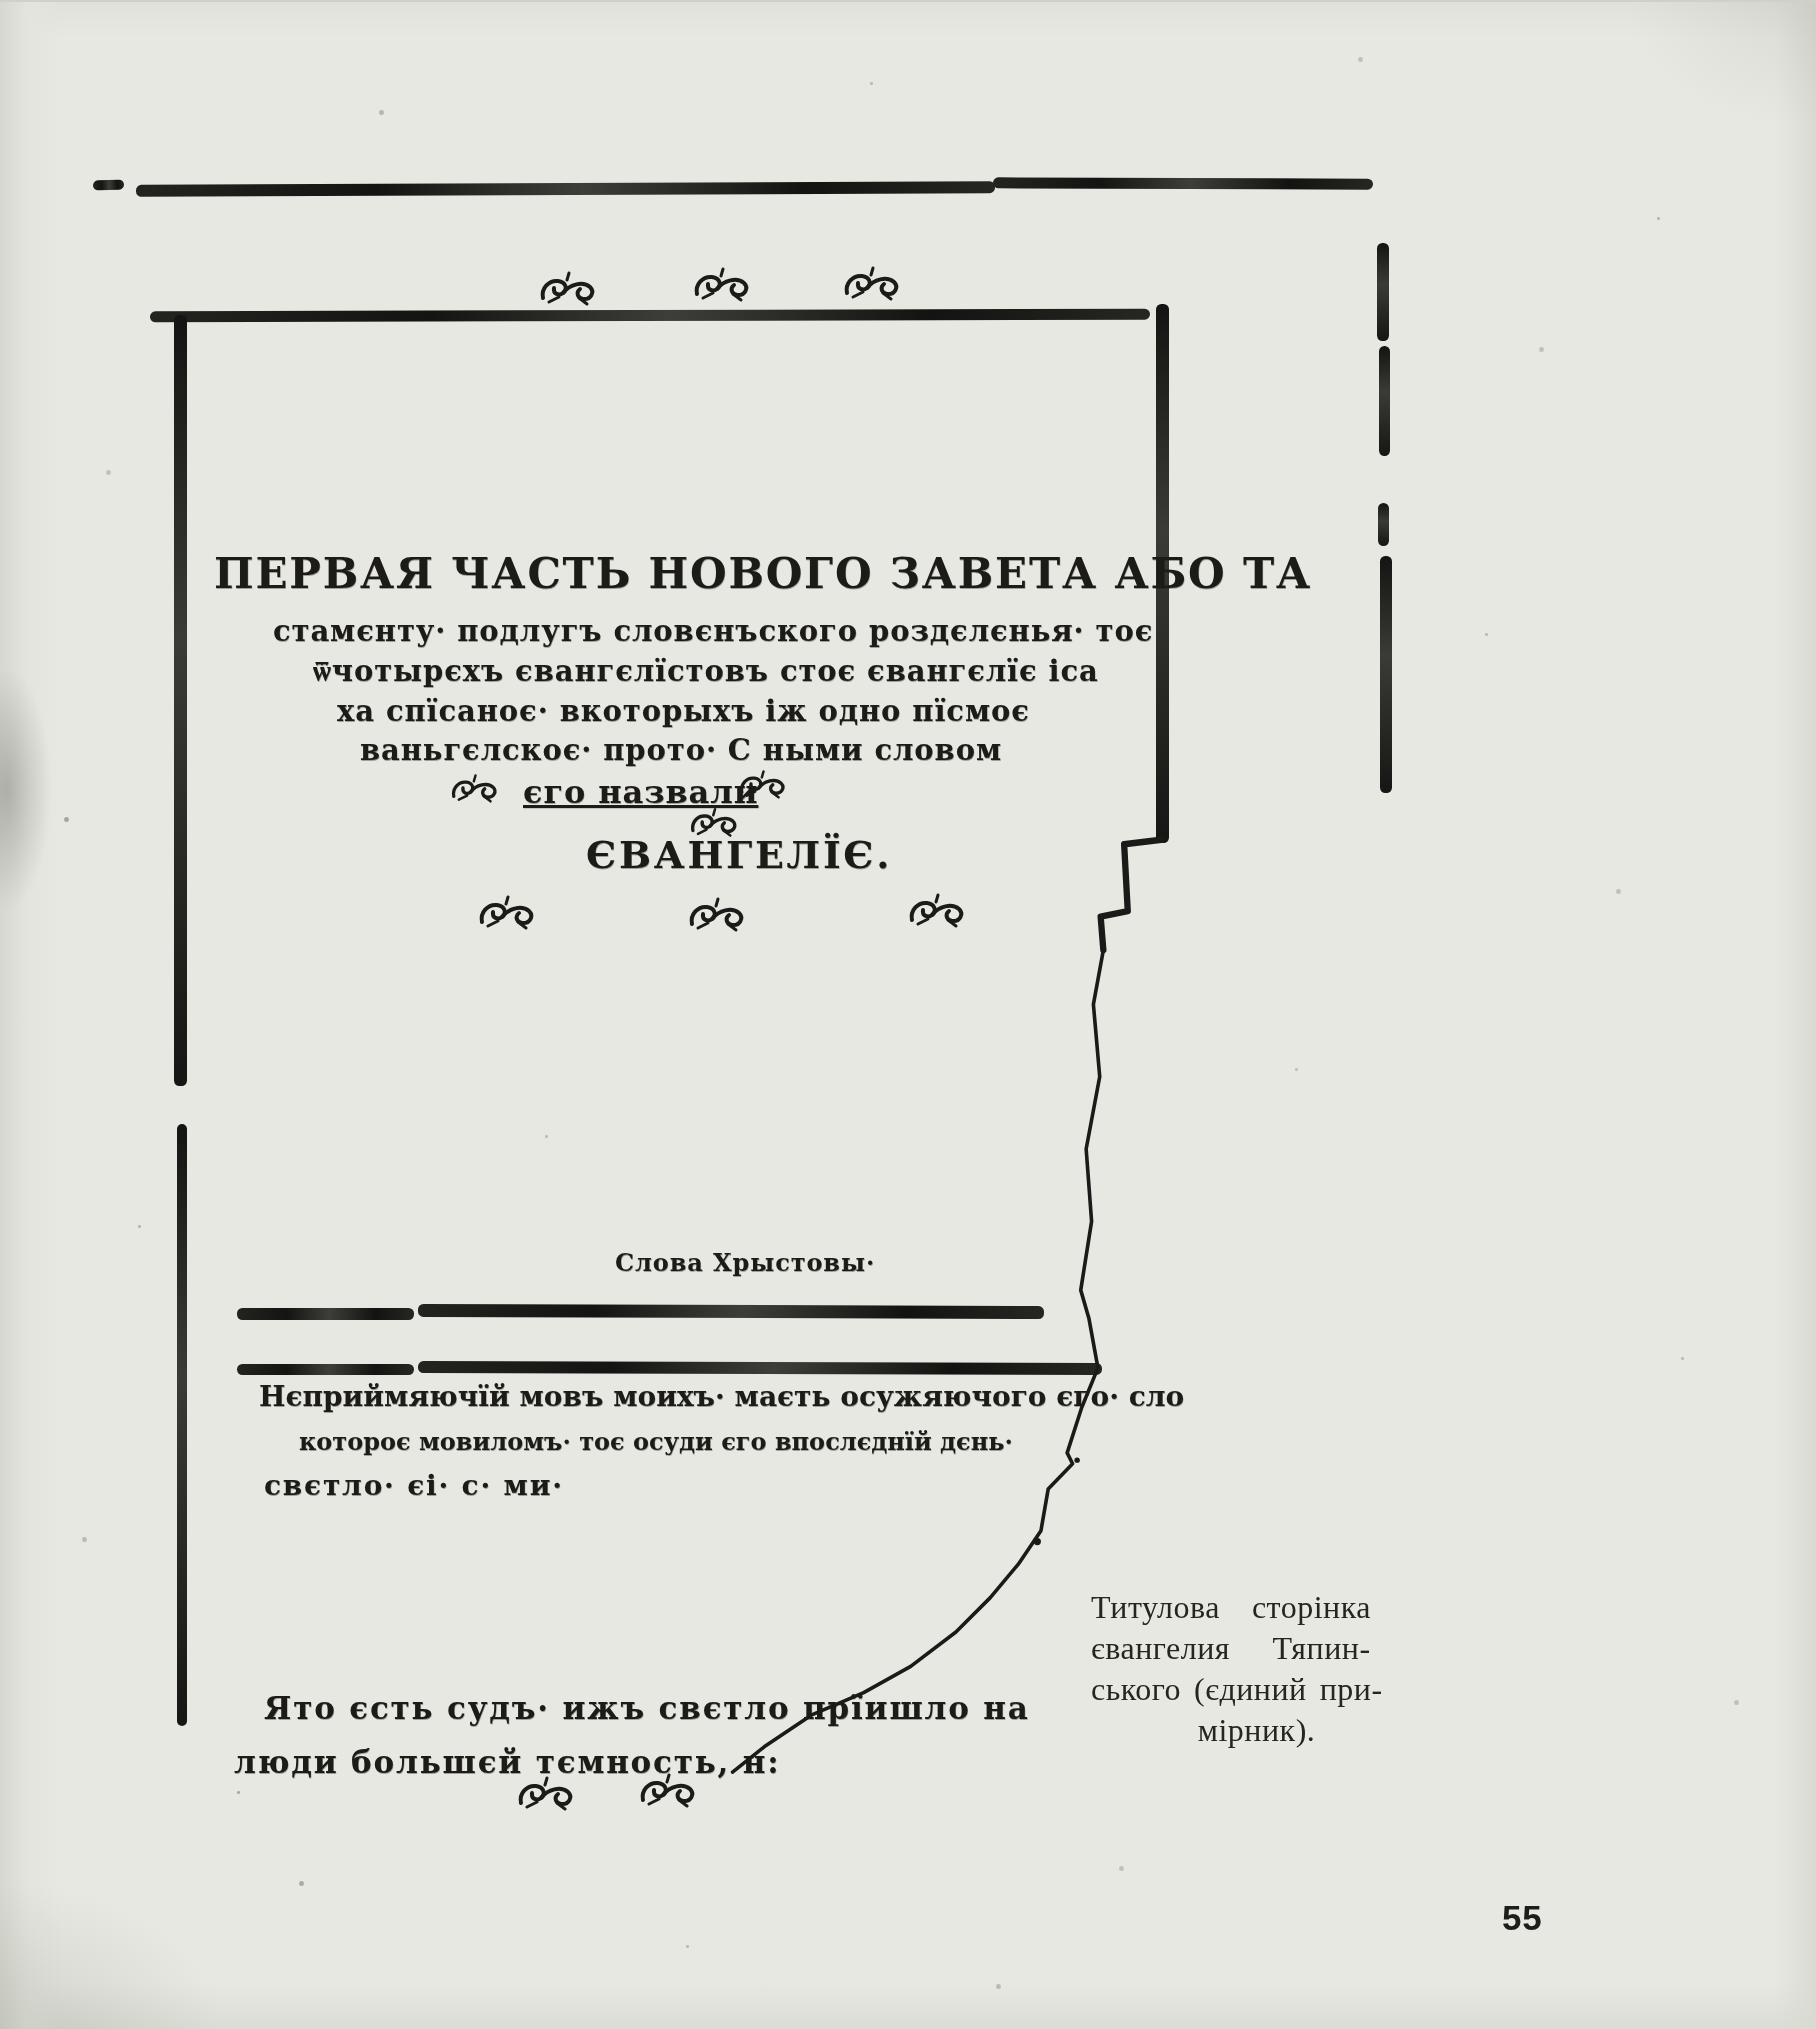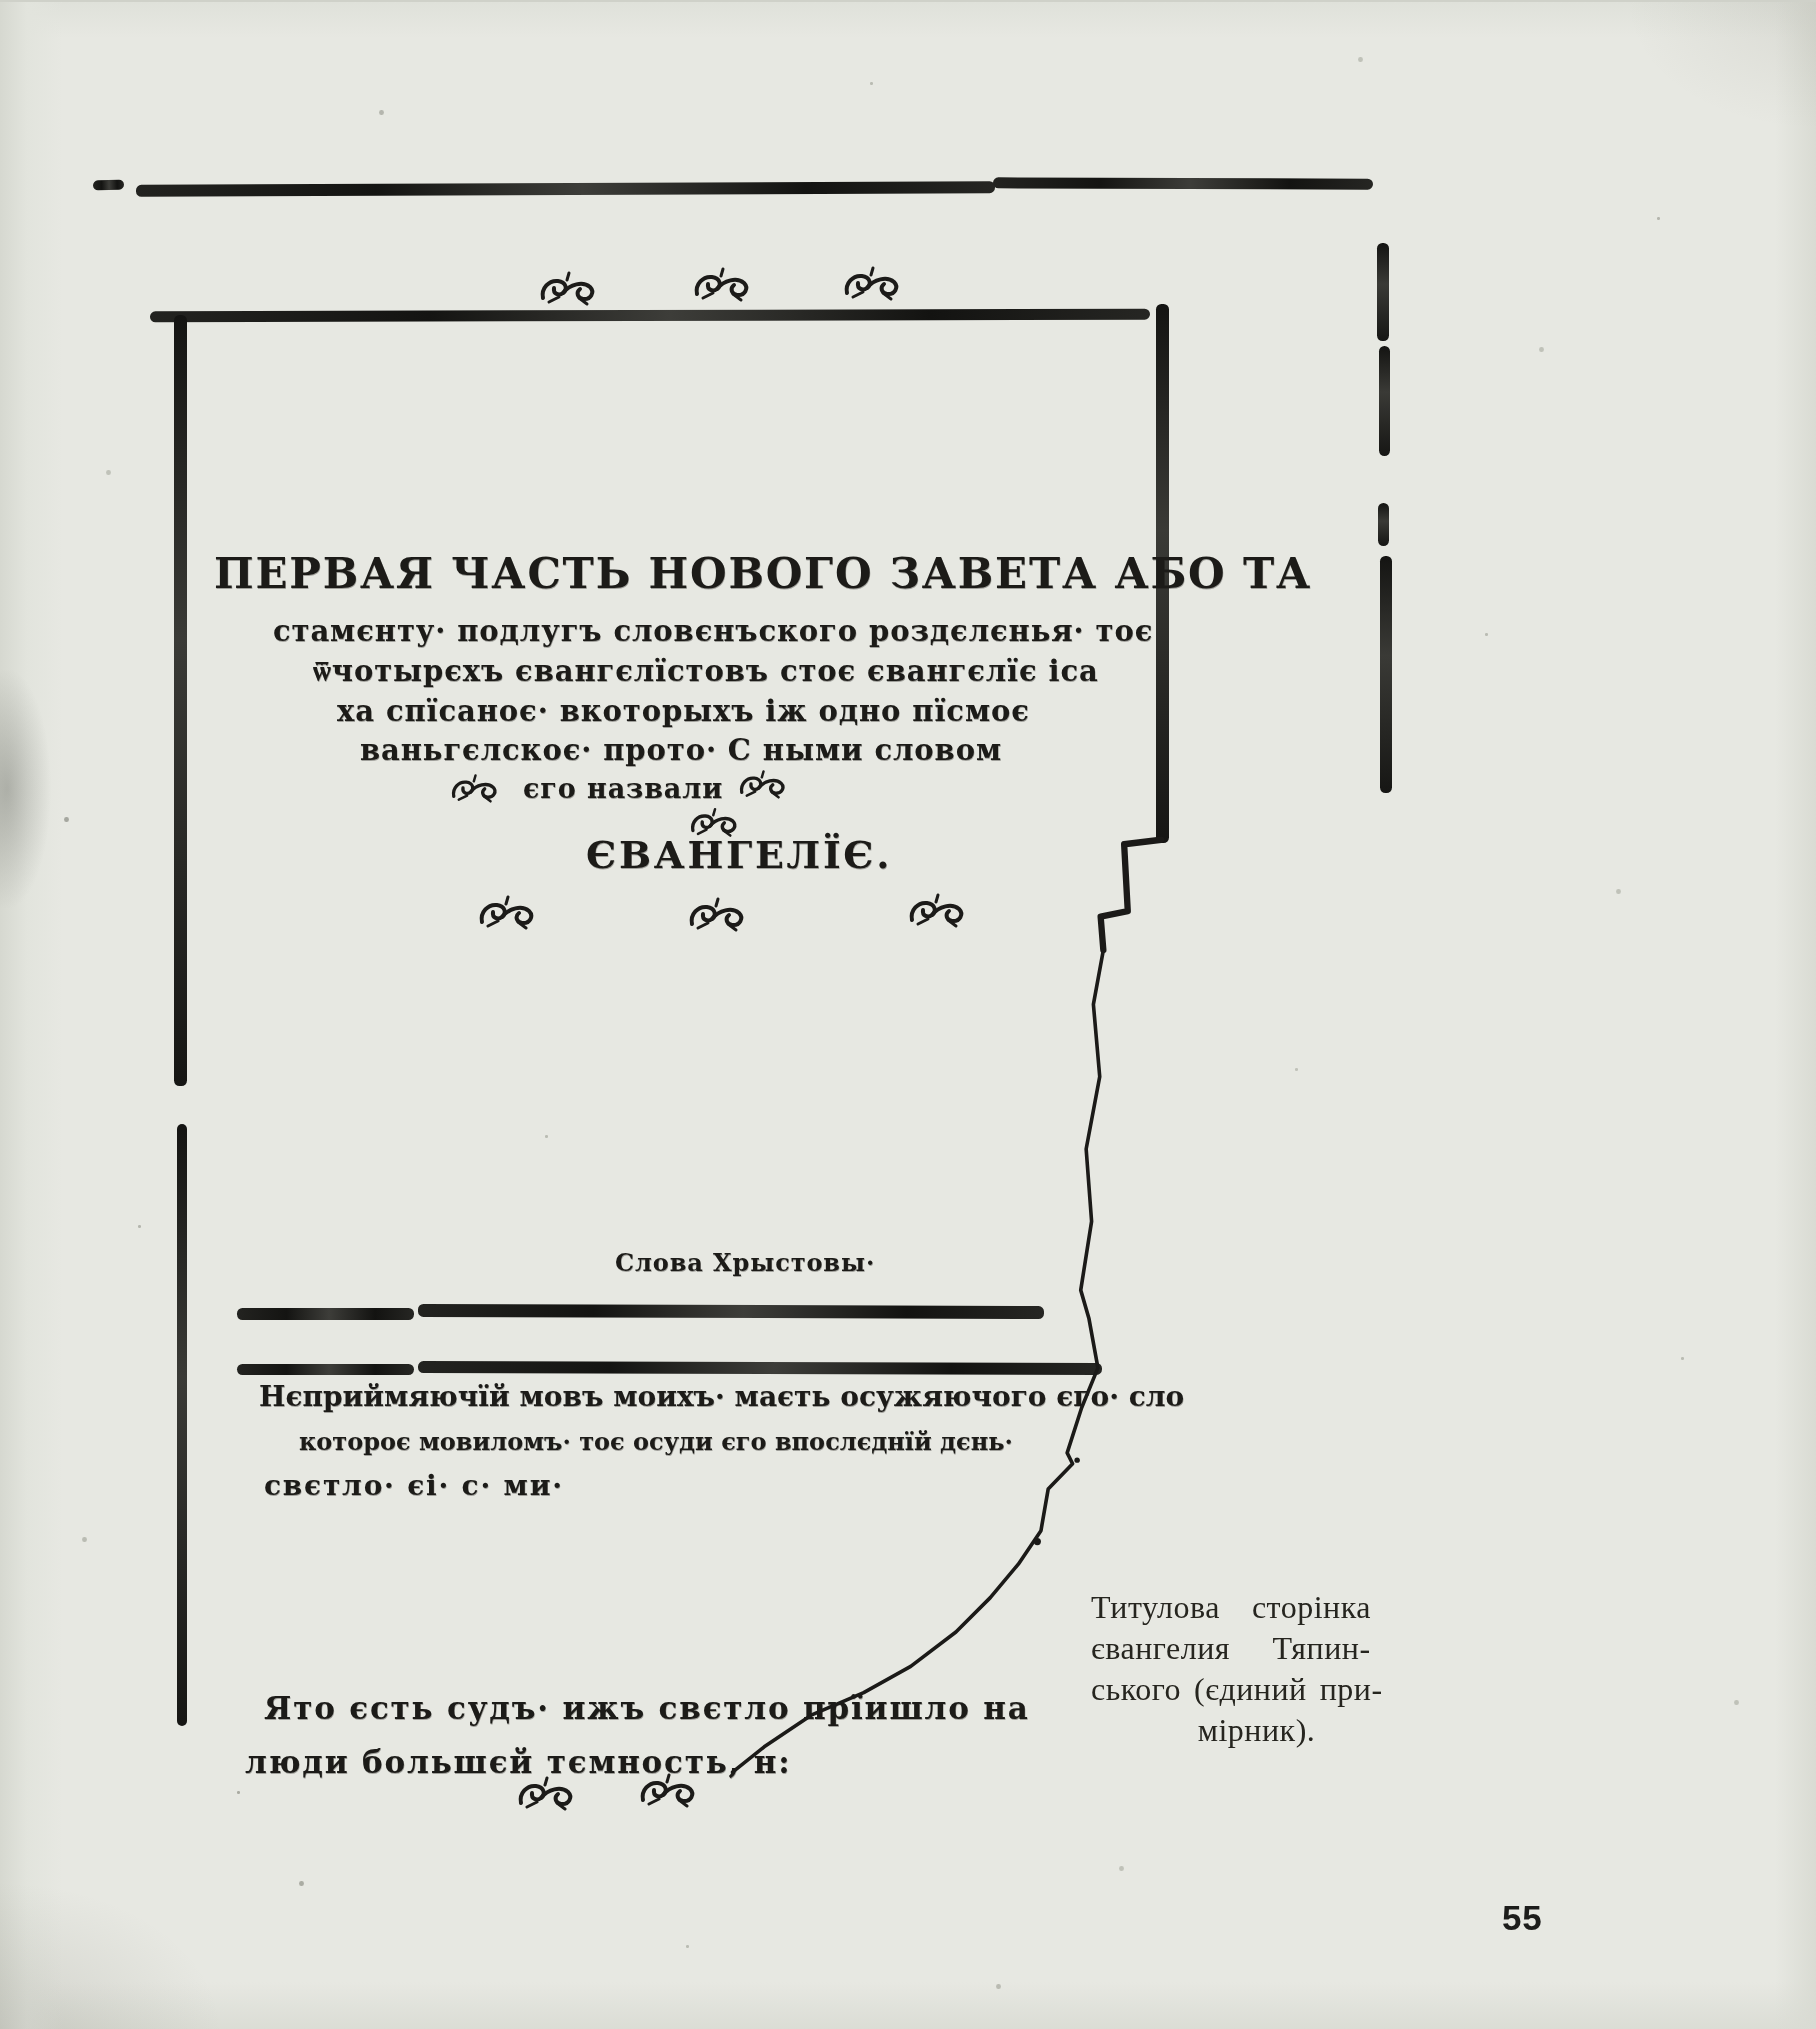--- a/index.html
+++ b/index.html
@@ -81,28 +81,28 @@
     font-weight:700;
     color:#1c1b18;
     white-space:nowrap;
     text-shadow:0.5px 0.5px 0 rgba(25,24,20,0.35);
   }
   .t1{left:214px;top:547px;font-size:42px;letter-spacing:1.8px;}
   .t2{left:273px;top:612px;font-size:29px;letter-spacing:0.9px;}
   .t3{left:313px;top:652px;font-size:29px;letter-spacing:0.9px;}
   .t4{left:337px;top:692px;font-size:29px;letter-spacing:0.9px;}
   .t5{left:360px;top:731px;font-size:29px;letter-spacing:0.9px;}
-  .t6{left:523px;top:771px;font-size:27px;letter-spacing:0.9px;}
+  .t6{left:523px;top:771px;font-size:32px;letter-spacing:0.9px;text-decoration:underline;}
   .big{left:586px;top:830px;font-size:38px;letter-spacing:2.7px;}
   .h-slova{left:615px;top:1246px;font-size:24px;letter-spacing:0.9px;text-align:right;}
   .q11{left:259px;top:1378px;font-size:28px;}
   .q12{left:299px;top:1425px;font-size:24px;}
   .q13{left:264px;top:1467px;font-size:28px;letter-spacing:1.8px;}
   .q21{left:264px;top:1688px;font-size:31px;letter-spacing:1.8px;}
-  .q22{left:245px;top:1742px;font-size:31px;letter-spacing:1.8px;}
+  .q22{left:234px;top:1742px;font-size:31px;letter-spacing:1.8px;}
   
   .fleur{position:absolute;width:60px;height:40px;color:#1c1b19;}
   .flA1{left:539px;top:266px;} .flA2{left:693px;top:262px;} .flA3{left:843px;top:261px;}
   .flB1{left:450px;top:769px;width:51px;height:34px;}
   .flB2{left:738px;top:765px;width:51px;height:34px;}
   .flC{left:688px;top:803px;width:54px;height:34px;}
   .flD1{left:478px;top:890px;} .flD2{left:688px;top:892px;} .flD3{left:908px;top:888px;}
   .flE1{left:517px;top:1771px;} .flE2{left:639px;top:1768px;}
   
   .tear{position:absolute;left:0;top:0;width:1816px;height:2030px;pointer-events:none;}

